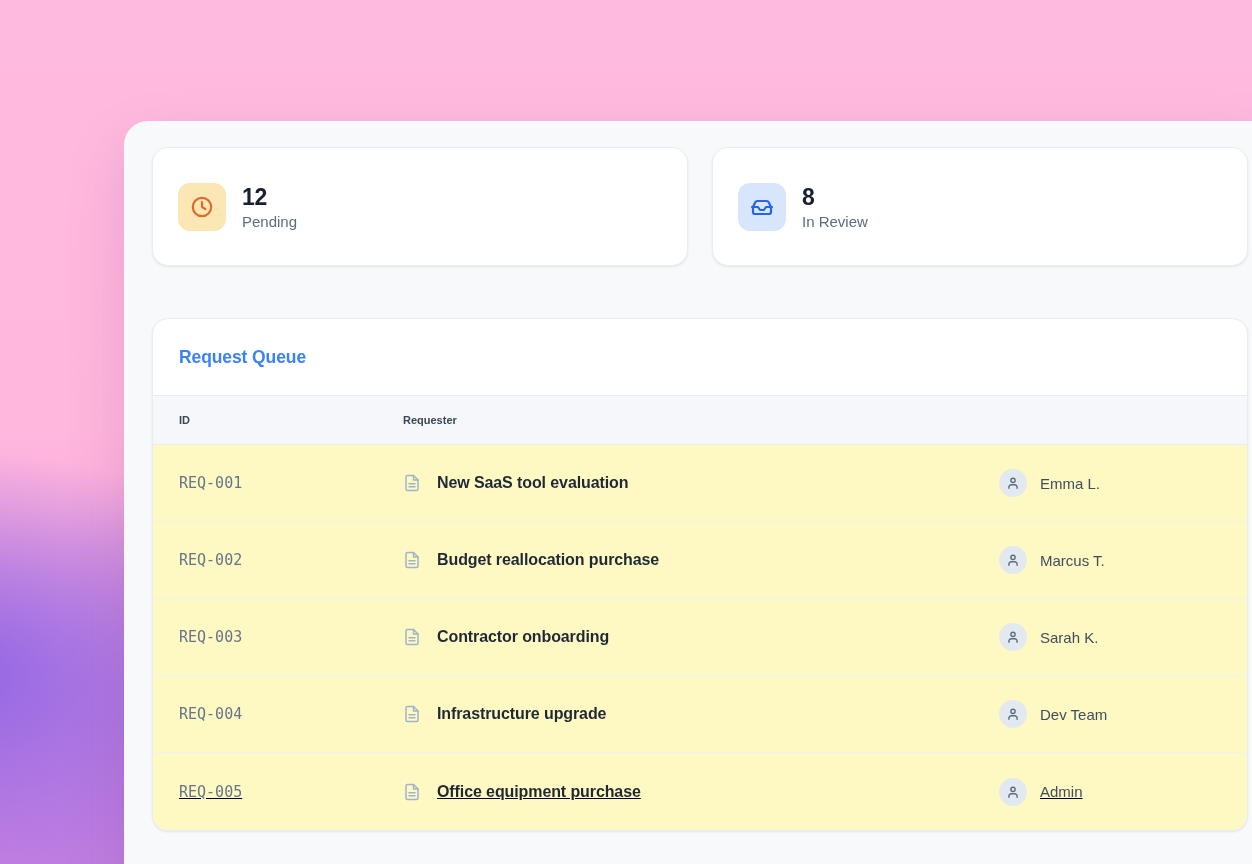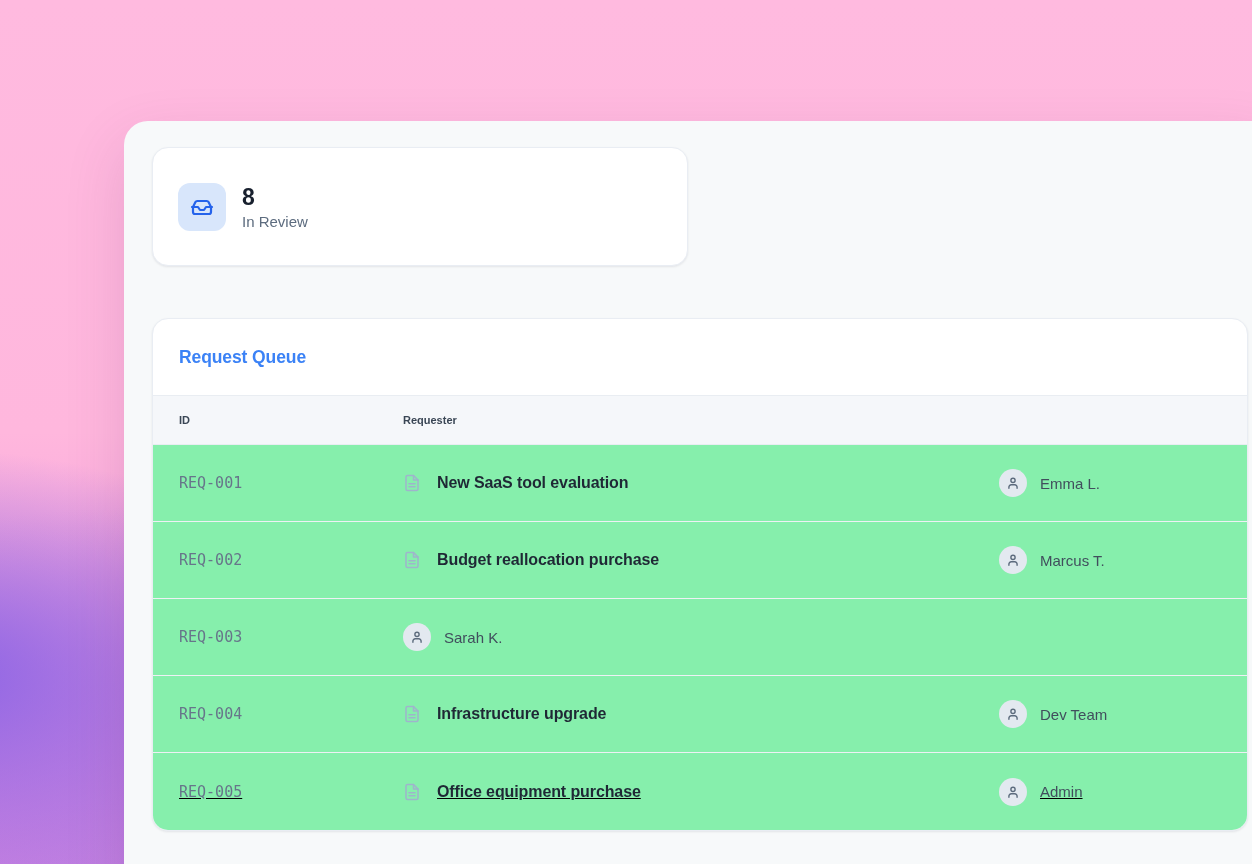--- a/index.html
+++ b/index.html
@@ -63,21 +63,21 @@
     align-items: center;
     padding: 0 26px;
   }
   .thead {
     height: 50px;
     background: #F5F7FA;
     border-top: 1px solid #E9EDF2;
     border-bottom: 1px solid #E9EDF2;
     font-size: 11px; font-weight: 700; color: #3A4655;
   }
-  .trow { height: 77px; border-bottom: 1px solid #EEF1F5; background: #86efac; }
+  .trow { height: 77px; border-bottom: 1px solid #EEF1F5; background: #fef9c3; }
   .trow:last-child { border-bottom: none; text-decoration: underline; }
   .td-id {
     font-family: "DejaVu Sans Mono", "Liberation Mono", monospace;
     font-size: 15px; color: #67758A;
   }
   .td-request { display: flex; align-items: center; gap: 16px; }
   .doc-icon { color: #9FB4CC; display: flex; flex: 0 0 auto; }
   .request-title { font-size: 16px; font-weight: 700; color: #1F2835; letter-spacing: -0.1px; }
   .td-requester { display: flex; align-items: center; gap: 13px; }
   .avatar {
@@ -89,20 +89,32 @@
   .requester-name { font-size: 15px; color: #414E5D; }
   svg { display: block; }
 </style>
 </head>
 <body>
 
 <div class="panel">
 
   <div class="stats">
 
+    <div class="stat-card">
+      <div class="stat-icon amber">
+        <svg width="24" height="24" viewBox="0 0 24 24" fill="none" stroke="currentColor" stroke-width="2.2" stroke-linecap="round" stroke-linejoin="round">
+          <circle cx="12" cy="12" r="9.2"></circle>
+          <polyline points="12 7 12 12 15.4 14"></polyline>
+        </svg>
+      </div>
+      <div>
+        <div class="stat-value">12</div>
+        <div class="stat-label">Pending</div>
+      </div>
+    </div>
 
     <div class="stat-card">
       <div class="stat-icon blue">
         <svg width="24" height="24" viewBox="0 0 24 24" fill="none" stroke="currentColor" stroke-width="2.2" stroke-linecap="round" stroke-linejoin="round">
           <polyline points="22 12 16 12 14 15 10 15 8 12 2 12"></polyline>
           <path d="M5.45 7.11 3 12v5a2 2 0 0 0 2 2h14a2 2 0 0 0 2-2v-5l-2.45-4.89A2 2 0 0 0 16.76 6H7.24a2 2 0 0 0-1.79 1.11z"></path>
         </svg>
       </div>
       <div>
         <div class="stat-value">8</div>
@@ -164,20 +176,31 @@
           <path d="M19 21v-2a4 4 0 0 0-4-4H9a4 4 0 0 0-4 4v2"></path>
           <circle cx="12" cy="7.5" r="3.6"></circle>
         </svg>
       </span>
       <span class="requester-name">Marcus T.</span>
     </div>
   </div>
 
   <div class="grid-row trow">
     <div class="td-id">REQ-003</div>
+    <div class="td-request">
+      <span class="doc-icon">
+        <svg width="18" height="18" viewBox="0 0 24 24" fill="none" stroke="currentColor" stroke-width="2" stroke-linecap="round" stroke-linejoin="round">
+          <path d="M14 2H6a2 2 0 0 0-2 2v16a2 2 0 0 0 2 2h12a2 2 0 0 0 2-2V8z"></path>
+          <polyline points="14 2 14 8 20 8"></polyline>
+          <line x1="16" y1="13" x2="8" y2="13"></line>
+          <line x1="16" y1="17" x2="8" y2="17"></line>
+        </svg>
+      </span>
+      <span class="request-title">Contractor onboarding</span>
+    </div>
     <div class="td-requester">
       <span class="avatar">
         <svg width="14" height="14" viewBox="0 0 24 24" fill="none" stroke="currentColor" stroke-width="2.4" stroke-linecap="round" stroke-linejoin="round">
           <path d="M19 21v-2a4 4 0 0 0-4-4H9a4 4 0 0 0-4 4v2"></path>
           <circle cx="12" cy="7.5" r="3.6"></circle>
         </svg>
       </span>
       <span class="requester-name">Sarah K.</span>
     </div>
   </div>

